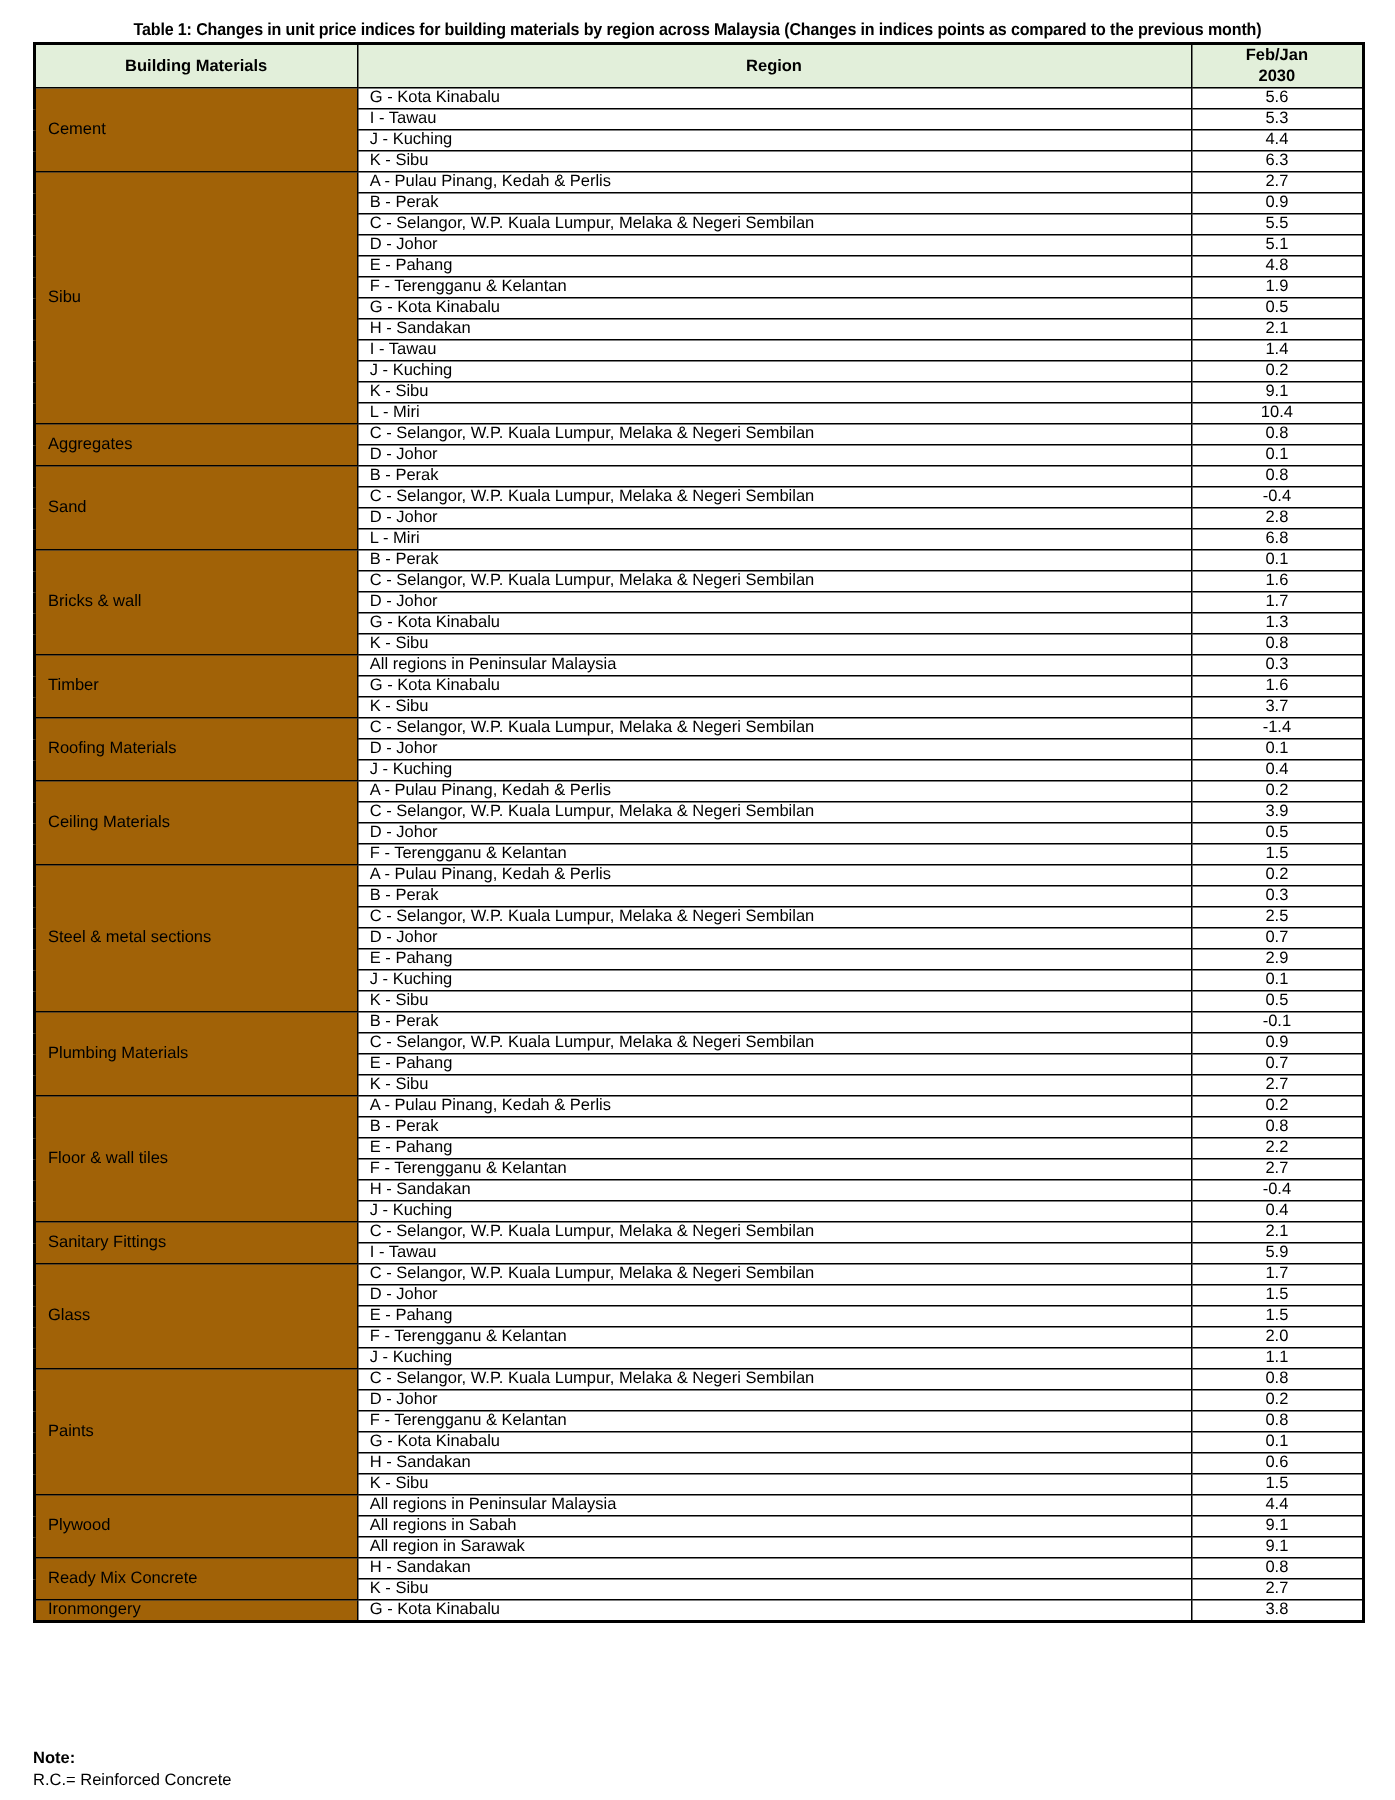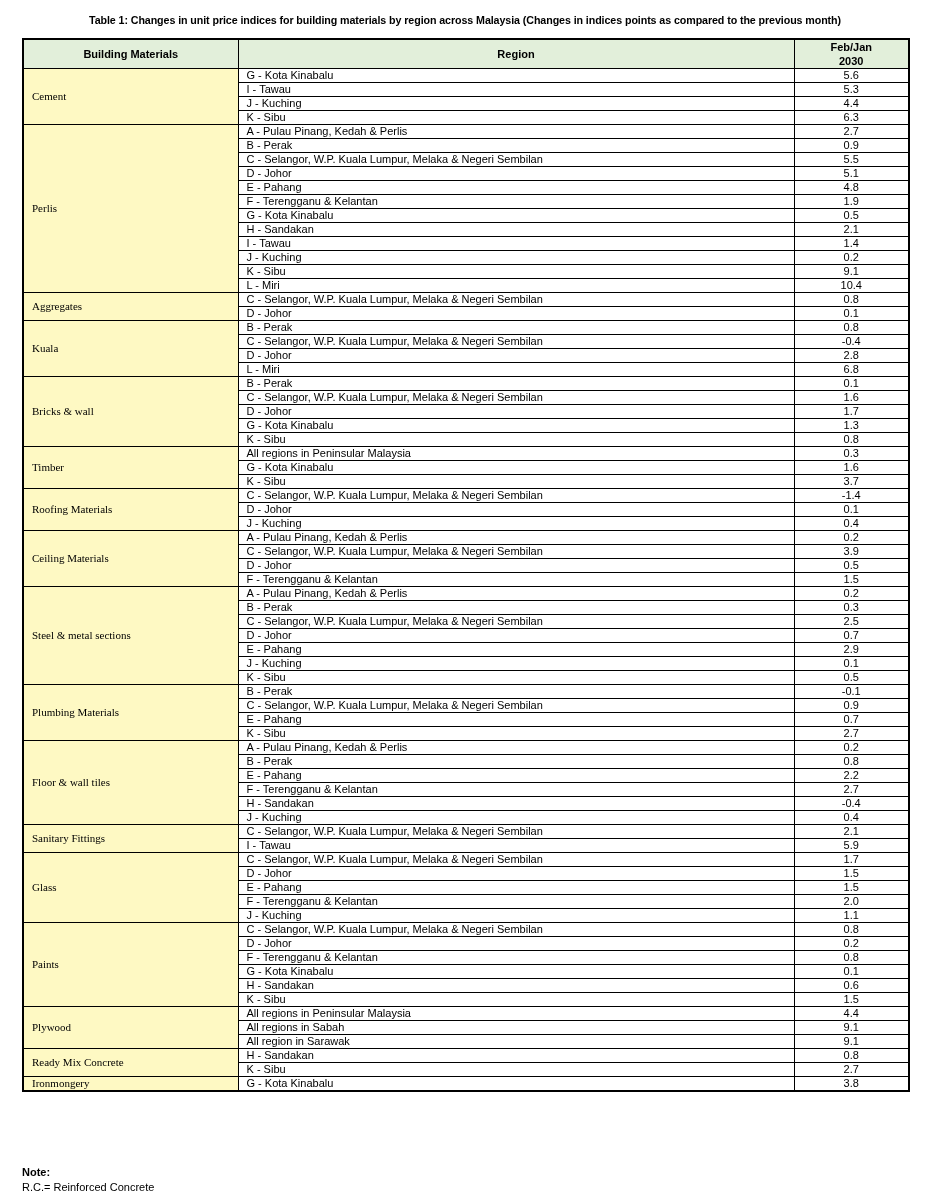--- a/index.html
+++ b/index.html
@@ -1,22 +1,22 @@
 <!DOCTYPE html>
 <html><head>
 <meta charset="utf-8">
 <style>
   html, body { margin:0; padding:0; background:#ffffff; }
   body { width:930px; height:1200px; position:relative; font-family:"Liberation Sans", sans-serif; color:#000; overflow:hidden; }
   .title { position:absolute; left:0; top:14px; width:930px; text-align:center; font-weight:bold; font-size:11.5px; letter-spacing:-0.1px; transform:scaleX(0.93); transform-origin:center; }
-  table.main { position:absolute; left:22px; top:38px; width:886px; border-collapse:collapse; border:2px solid #000; table-layout:fixed; font-size:11px; }
+  table.main { position:absolute; left:22px; top:28px; width:886px; border-collapse:collapse; border:2px solid #000; table-layout:fixed; font-size:11px; }
   table.main th, table.main td { border:1.5px solid #000; padding:0; }
   table.main thead th { background:#e2efda; font-weight:bold; font-size:11px; height:28px; text-align:center; line-height:14px; }
   table.main td { height:13px; line-height:13px; }
-  td.mat { padding-left:8px !important; vertical-align:middle; background:#fef9c3;font-family:Liberation Serif, serif; }
+  td.mat { padding-left:8px !important; vertical-align:middle; background:#a16207; }
   td.reg { padding-left:8px !important; text-align:left; }
   td.val { text-align:center; }
   .note { position:absolute; left:22px; top:1165px; font-size:11px; line-height:15px; }
   .note b { font-weight:bold; }
 </style>
 </head>
 <body>
 
 <div class="title">Table 1: Changes in unit price indices for building materials by region across Malaysia (Changes in indices points as compared to the previous month)</div>
 
@@ -48,21 +48,21 @@
       </tr>
       <tr>
         <td class="reg">J - Kuching</td>
         <td class="val">4.4</td>
       </tr>
       <tr>
         <td class="reg">K - Sibu</td>
         <td class="val">6.3</td>
       </tr>
       <tr>
-        <td class="mat" rowspan="12">Perlis</td>
+        <td class="mat" rowspan="12">Sibu</td>
         <td class="reg">A - Pulau Pinang, Kedah &amp; Perlis</td>
         <td class="val">2.7</td>
       </tr>
       <tr>
         <td class="reg">B - Perak</td>
         <td class="val">0.9</td>
       </tr>
       <tr>
         <td class="reg">C - Selangor, W.P. Kuala Lumpur, Melaka &amp; Negeri Sembilan</td>
         <td class="val">5.5</td>
@@ -106,21 +106,21 @@
       <tr>
         <td class="mat" rowspan="2">Aggregates</td>
         <td class="reg">C - Selangor, W.P. Kuala Lumpur, Melaka &amp; Negeri Sembilan</td>
         <td class="val">0.8</td>
       </tr>
       <tr>
         <td class="reg">D - Johor</td>
         <td class="val">0.1</td>
       </tr>
       <tr>
-        <td class="mat" rowspan="4">Kuala</td>
+        <td class="mat" rowspan="4">Sand</td>
         <td class="reg">B - Perak</td>
         <td class="val">0.8</td>
       </tr>
       <tr>
         <td class="reg">C - Selangor, W.P. Kuala Lumpur, Melaka &amp; Negeri Sembilan</td>
         <td class="val">-0.4</td>
       </tr>
       <tr>
         <td class="reg">D - Johor</td>
         <td class="val">2.8</td>

